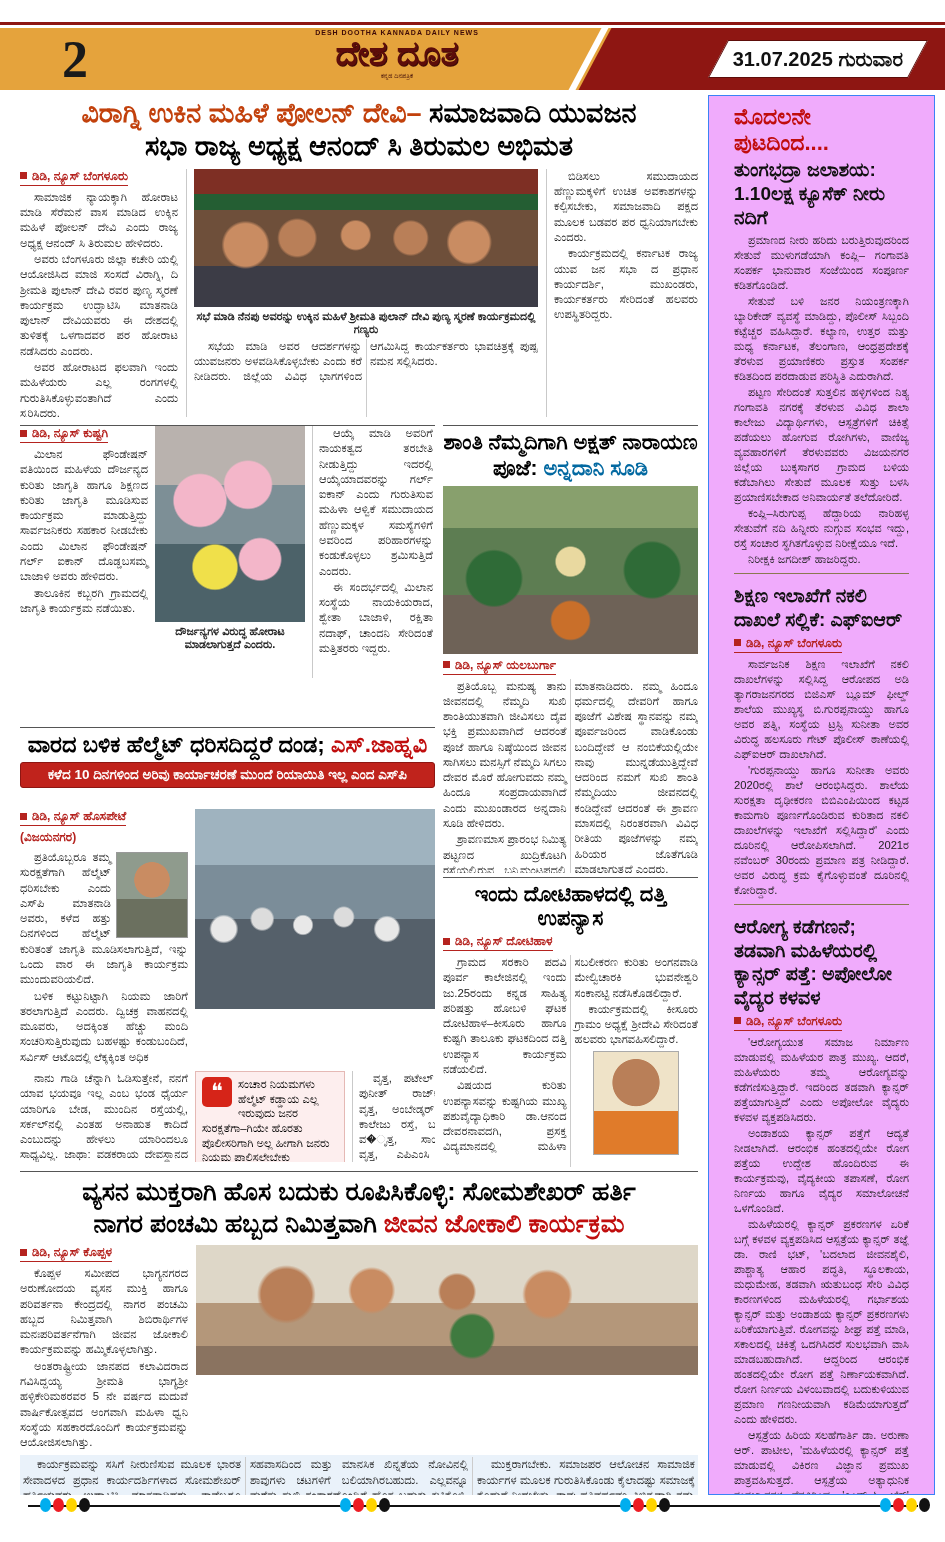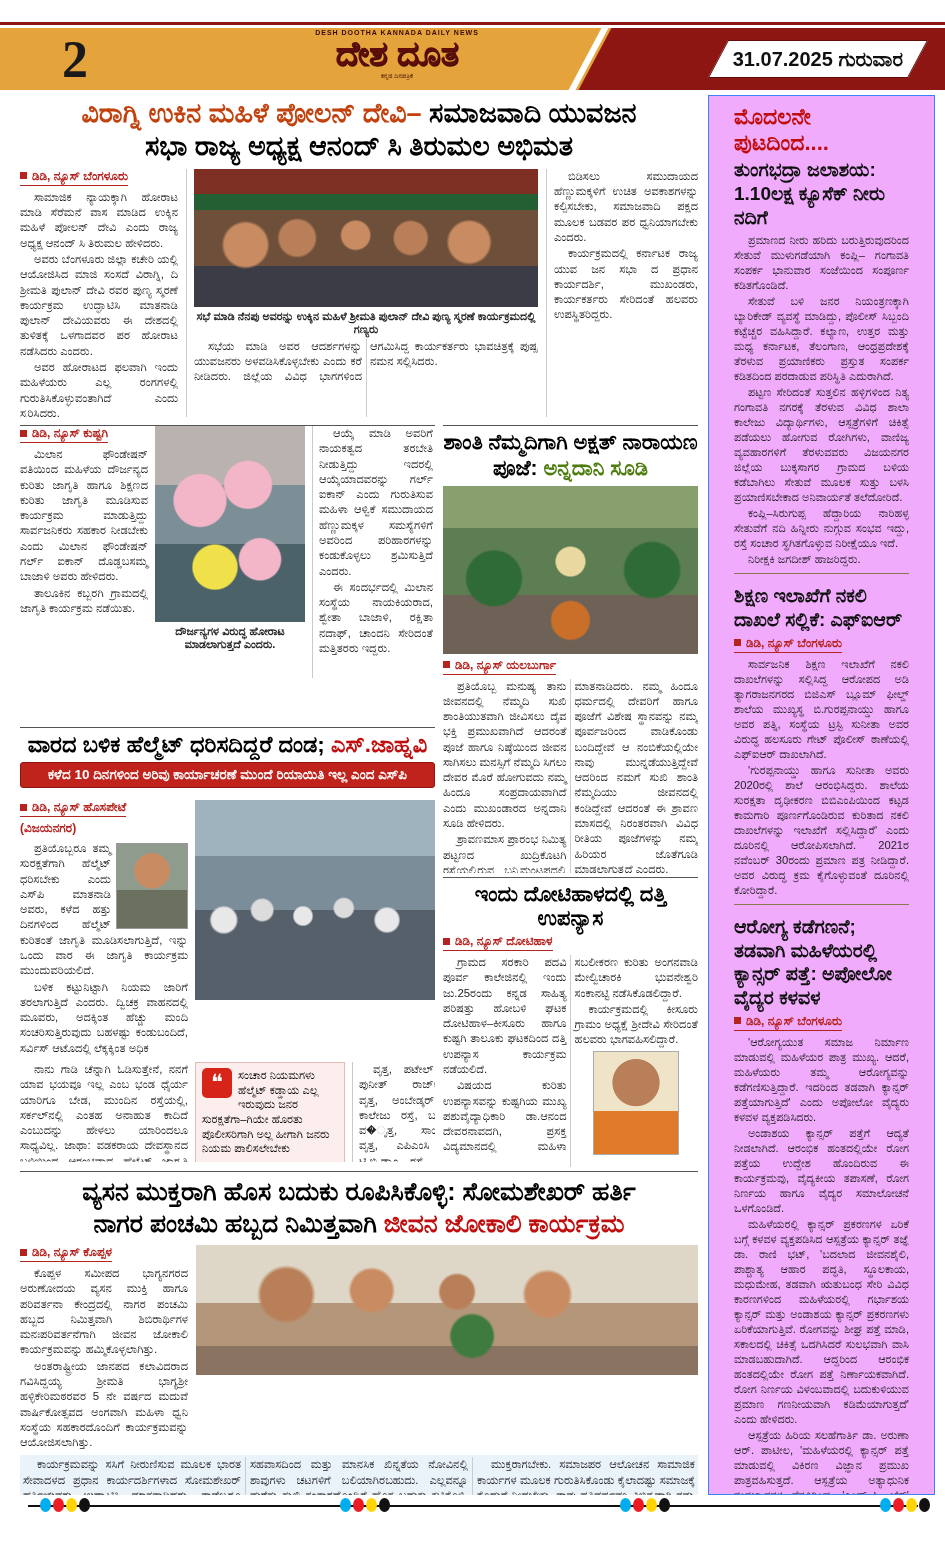--- a/index.html
+++ b/index.html
@@ -58,35 +58,35 @@
       radial-gradient(circle at 30% 38%, #f3b6c9 0 16%, transparent 17%),
       radial-gradient(circle at 62% 30%, #f3b6c9 0 14%, transparent 15%),
       radial-gradient(circle at 40% 72%, #f0e04a 0 13%, transparent 14%),
       radial-gradient(circle at 70% 68%, #f3b6c9 0 12%, transparent 13%),
       linear-gradient(180deg,#b9b2ae 0 30%, #7d8f96 30% 60%, #4c6269 60%);
   }
 
   
   .artC { height:448px; overflow:hidden; border-top:1.5px solid #555; }
   .artC .head { text-align:center; font-size:21px; font-weight:bold; line-height:1.25; padding:3px 0 4px; }
-  .artC .head .red { color:#4d7c0f; }
+  .artC .head .red { color:#0369a1; }
   .photoC { height:168px; background:
       radial-gradient(circle at 50% 45%, #e9d9a0 0 9%, transparent 10%),
       radial-gradient(circle at 20% 55%, #2f6b37 0 12%, transparent 13%),
       radial-gradient(circle at 82% 50%, #2f6b37 0 12%, transparent 13%),
       radial-gradient(circle at 50% 80%, #c96f2a 0 10%, transparent 11%),
       linear-gradient(180deg,#88a06d 0 25%, #5d7d52 25% 65%, #6e6257 65%);
       margin-bottom:4px; }
   .artC-txt { column-count:2; column-gap:8px; column-rule:1px solid #ccc; height:238px; overflow:hidden; }
 
   
   .artD { height:435px; overflow:hidden; border-top:1.5px solid #555; margin-top:4px; }
   .artD .head { text-align:center; font-size:22.5px; font-weight:bold; padding:4px 0 4px; }
   .artD .head .red { color:#c00d0d; }
-  .subbar { background:#c0231c; color:#ffffff; font-size:13.5px; font-weight:bold; text-align:center; padding:4px 4px; border-radius:3px; border:1px solid #8e1612; margin-bottom:12px; }
+  .subbar { background:#c0231c; color:#ffffff; font-size:13.5px; font-weight:bold; text-align:center; padding:4px 4px; border-radius:3px; border:1px solid #8e1612; margin-bottom:21px; }
   .artD-top { display:grid; grid-template-columns:168px 240px; column-gap:7px; }
   .photoD { height:200px; background:
       radial-gradient(circle at 12% 60%, #e8e8e8 0 5%, transparent 6%),
       radial-gradient(circle at 28% 55%, #dcdcdc 0 5%, transparent 6%),
       radial-gradient(circle at 45% 58%, #e8e8e8 0 5%, transparent 6%),
       radial-gradient(circle at 62% 54%, #dcdcdc 0 5%, transparent 6%),
       radial-gradient(circle at 80% 60%, #e8e8e8 0 5%, transparent 6%),
       linear-gradient(180deg,#9fb3bf 0 28%, #7b8d99 28% 55%, #55606a 55%);
   }
   .portrait { width:72px; height:86px; float:right; margin:2px 0 2px 5px; background:

